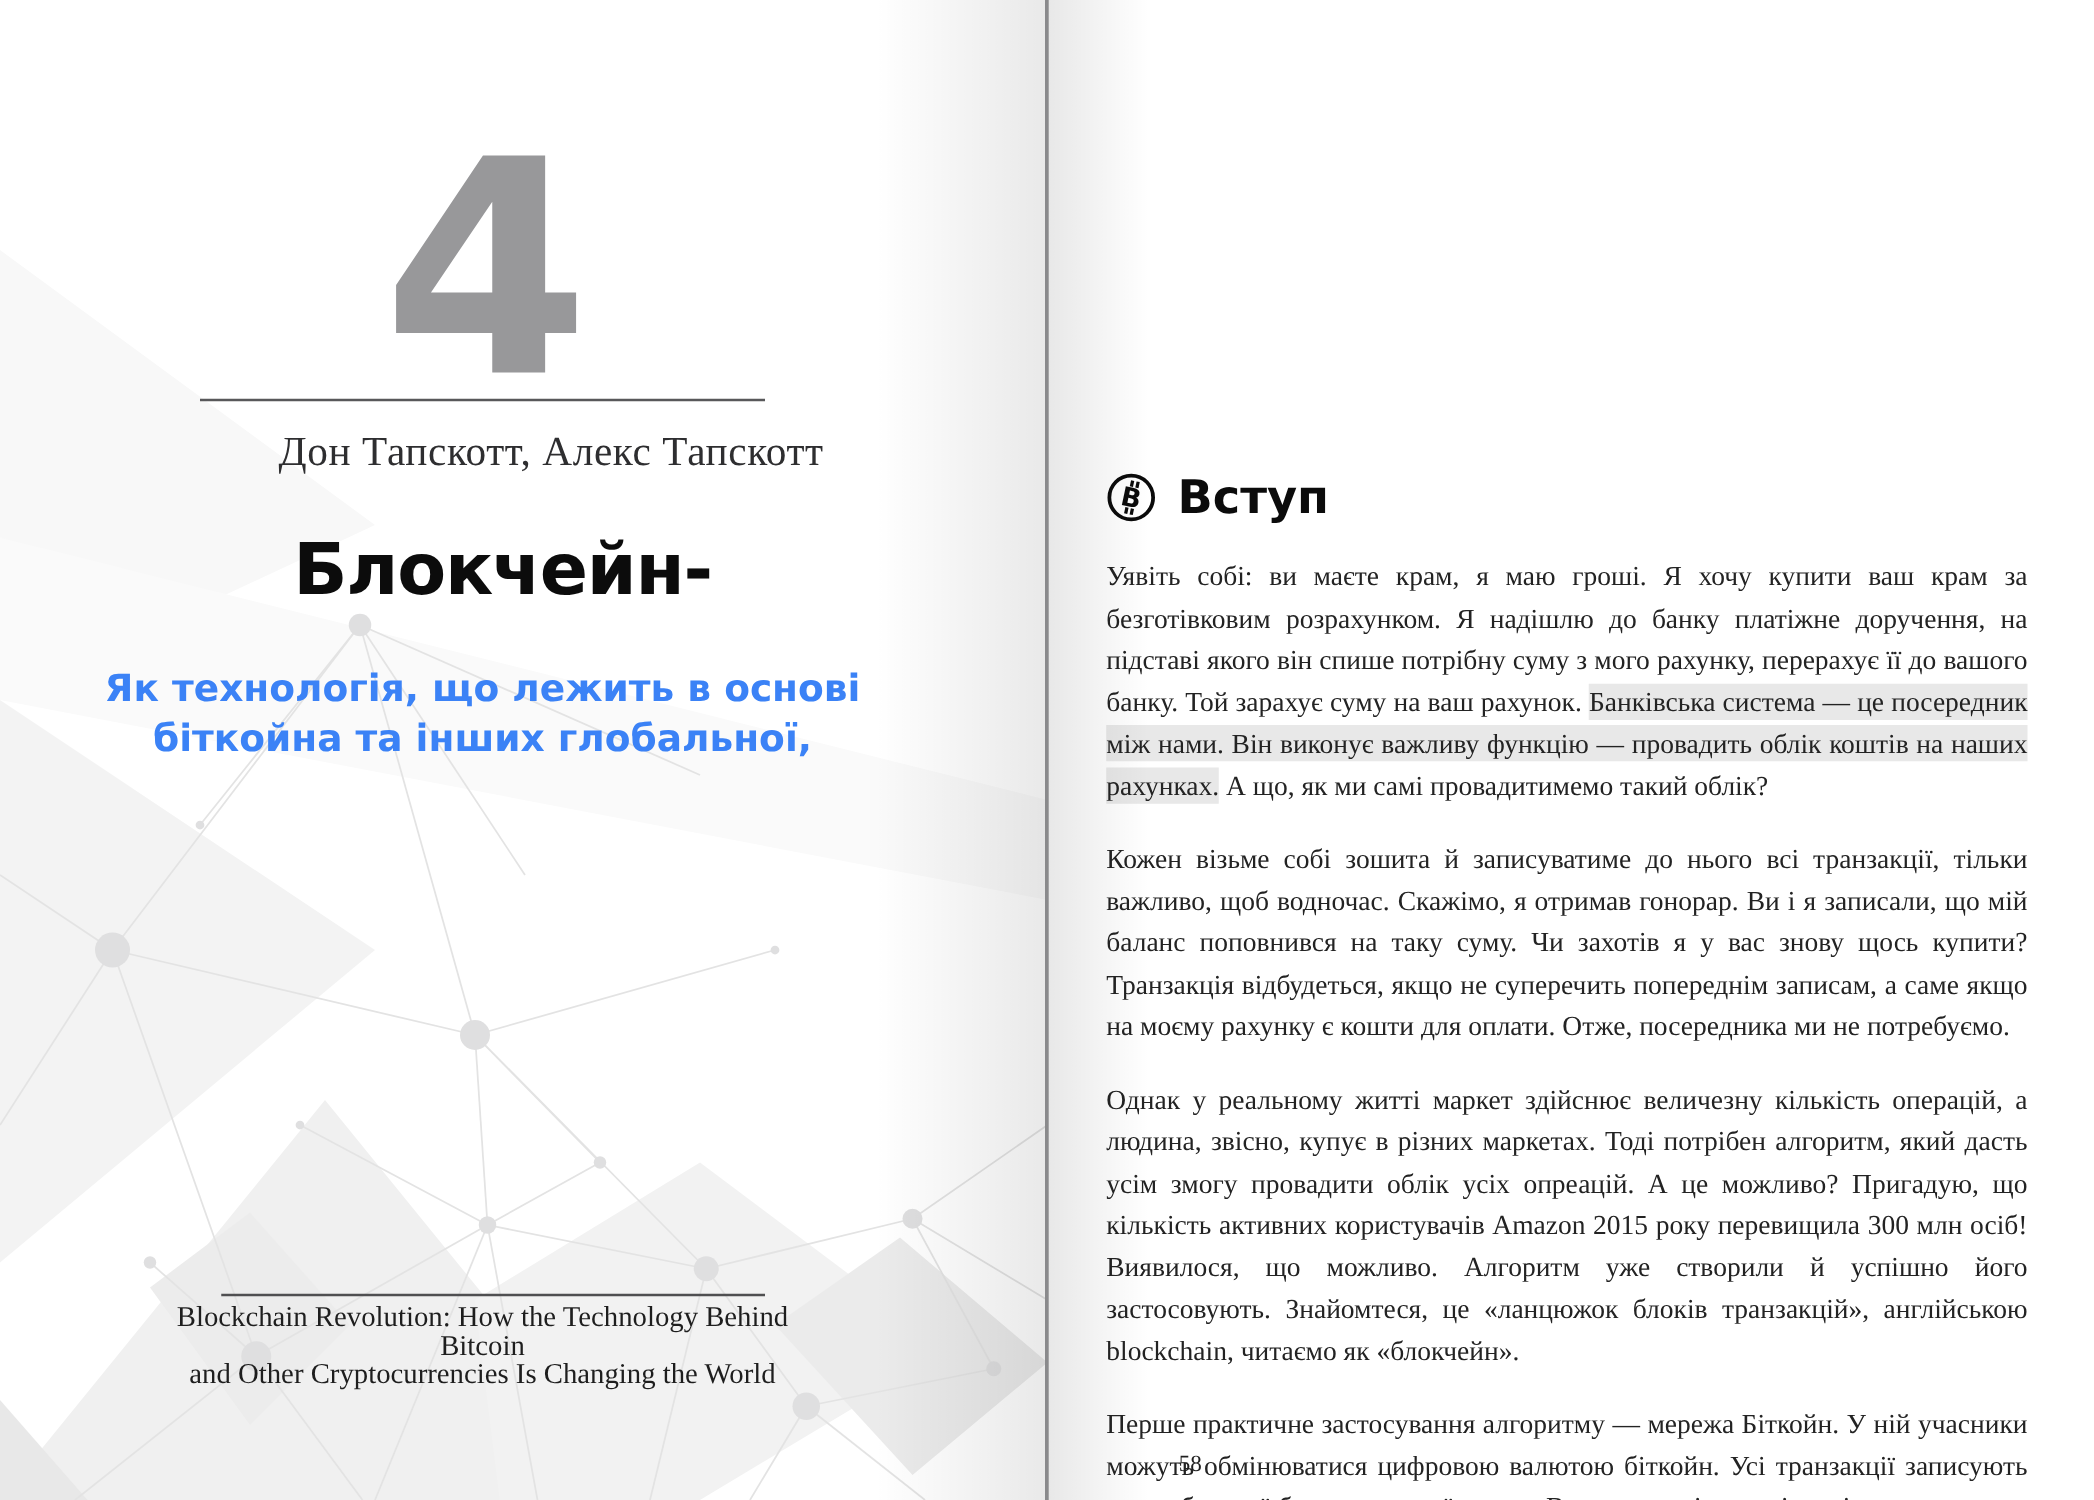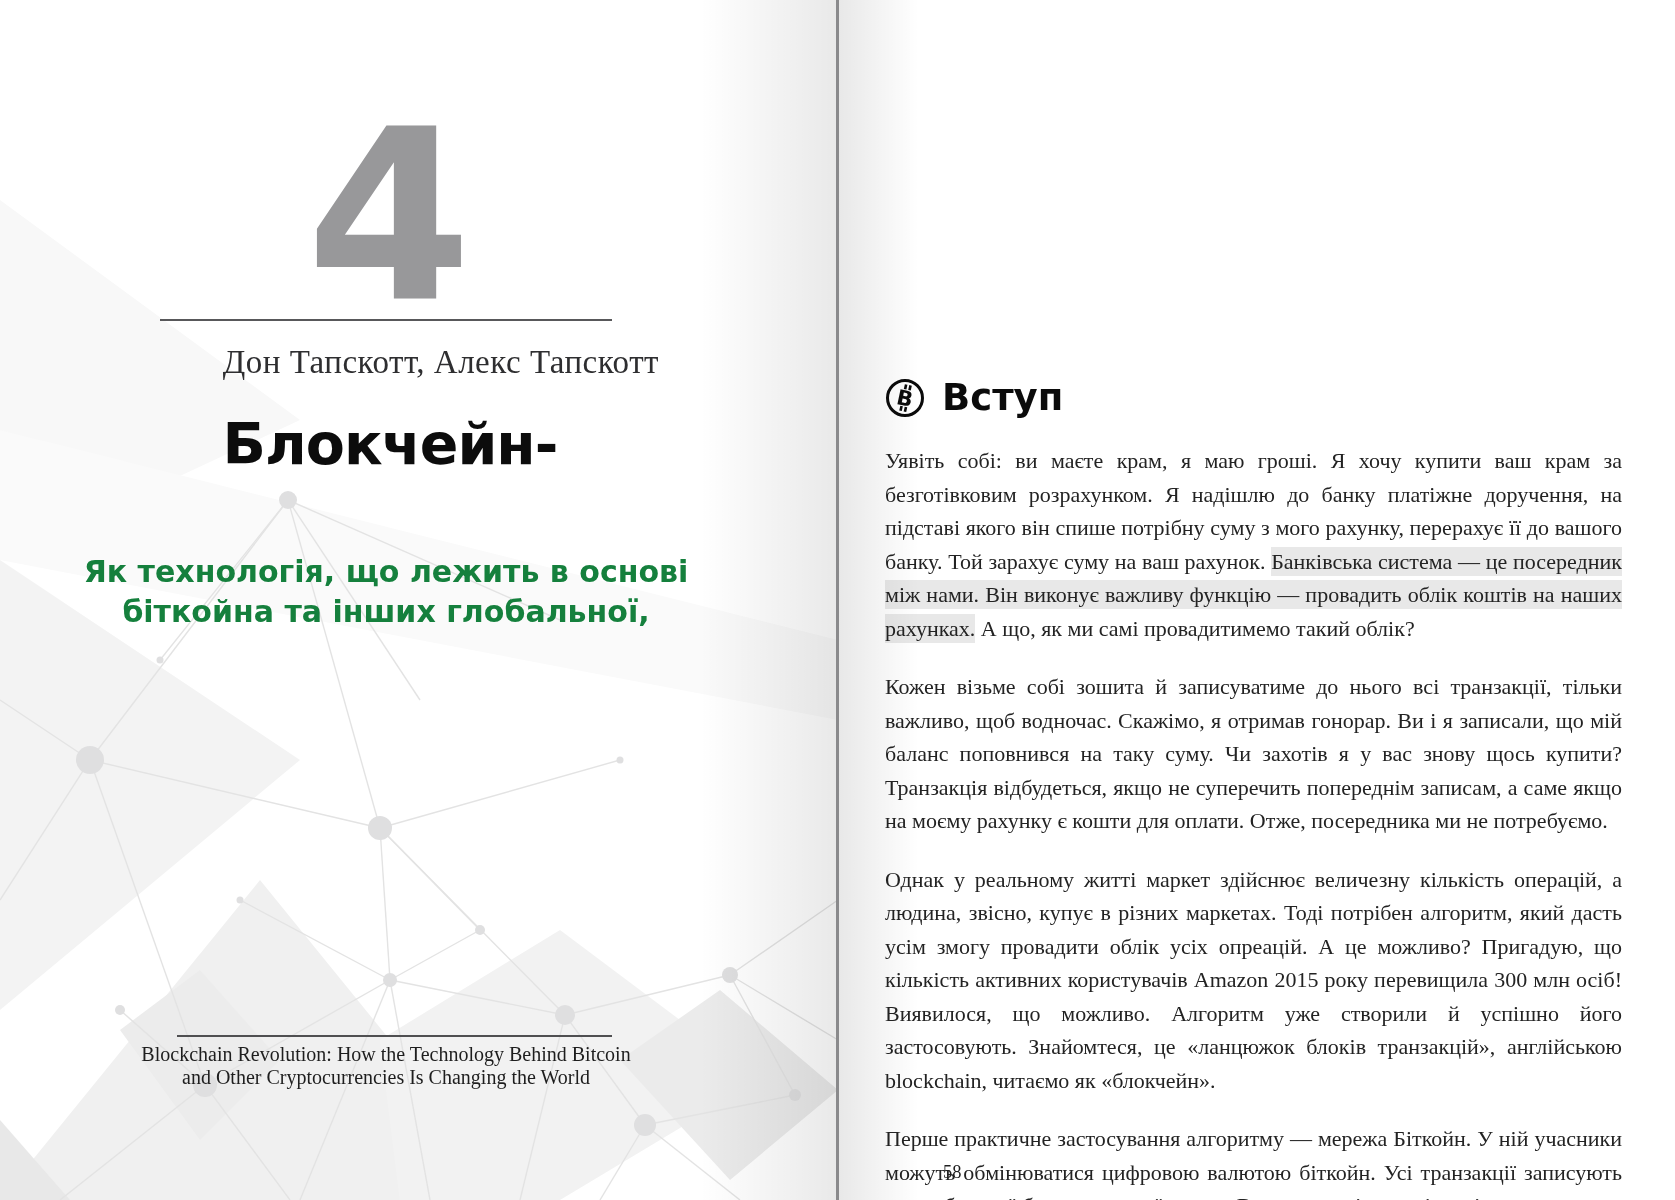--- a/index.html
+++ b/index.html
@@ -22,29 +22,29 @@
   .bg-network{position:absolute;left:0;top:0;width:838px;height:1200px;z-index:0;}
   .lp-content{position:relative;z-index:2;}
 
   .chapter-num{position:absolute;left:113px;width:546px;top:98px;text-align:center;
      font-family:"DejaVu Sans",sans-serif;font-weight:bold;font-size:238px;line-height:1;
      color:#98989a;letter-spacing:-6px;}
   .rule-top{position:absolute;left:160px;top:319px;width:452px;height:2px;background:#58585a;}
   .authors{position:absolute;left:113px;width:546px;top:344px;text-align:right;
      font-family:Liberation Serif, serif;font-weight:400;font-size:33px;color:#2e2e30;
      letter-spacing:0.5px;}
-  .title{position:absolute;left:83px;width:606px;top:402px;margin:4px;text-align:center;
+  .title{position:absolute;left:83px;width:606px;top:402px;margin:16px;text-align:center;
      font-family:"DejaVu Sans",sans-serif;font-weight:bold;font-size:57px;line-height:76px;
      color:#0c0c0c;letter-spacing:-1px;}
-  .subtitle{position:absolute;left:83px;width:606px;top:552px;text-align:center;
+  .subtitle{position:absolute;left:83px;width:606px;top:532px;text-align:center;
      font-family:"DejaVu Sans",sans-serif;font-weight:bold;font-size:30px;line-height:40px;
-     color:#15803d;}
+     color:#3b82f6;}
   .rule-cite{position:absolute;left:177px;top:1035px;width:435px;height:2px;background:#4f4f51;}
   .citation{position:absolute;left:113px;width:546px;top:1043px;text-align:center;
-     font-family:"Liberation Serif",serif;font-size:20px;line-height:22.5px;color:#1e1e1e;}
+     font-family:"Liberation Serif",serif;font-size:23px;line-height:22.5px;color:#1e1e1e;}
 
   
   .section-head{position:absolute;left:47px;top:352px;display:flex;align-items:center;gap:17px;z-index:2;}
   .btc-badge{width:40px;height:40px;flex:0 0 auto;}
   .section-title{margin:0;font-family:"DejaVu Sans",sans-serif;font-weight:bold;
      font-size:37px;color:#0b0b0b;letter-spacing:0;}
 
   .text-col{position:absolute;left:47px;top:420px;width:737px;z-index:2;}
   .text-col p{margin:0 0 25px 0;font-size:22px;line-height:33.5px;text-align:justify;
      color:#232323;}

